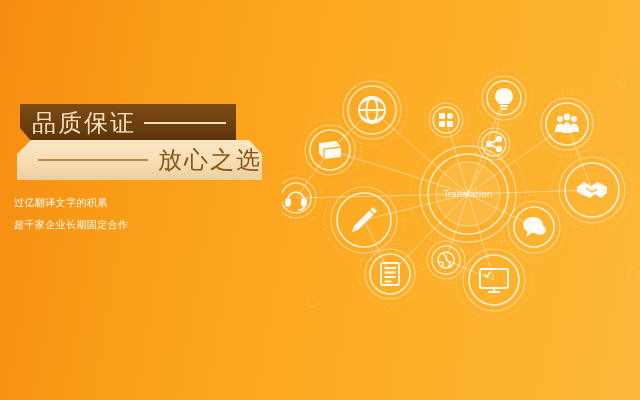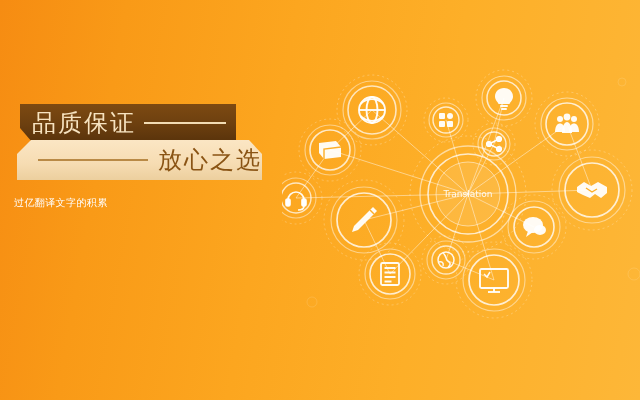--- a/index.html
+++ b/index.html
@@ -328,15 +328,16 @@
       <span class="ribbon-rule"></span>
     </div>
     <div class="ribbon ribbon-bottom">
       <span class="ribbon-rule"></span>
       <span class="ribbon-title">放心之选</span>
     </div>
   </div>
 
   <div id="feature-list">
     <div class="feature-line">过亿翻译文字的积累</div>
+    <div class="feature-line">超千家企业长期固定合作</div>
   </div>
 
 </div>
 
 </body></html>

